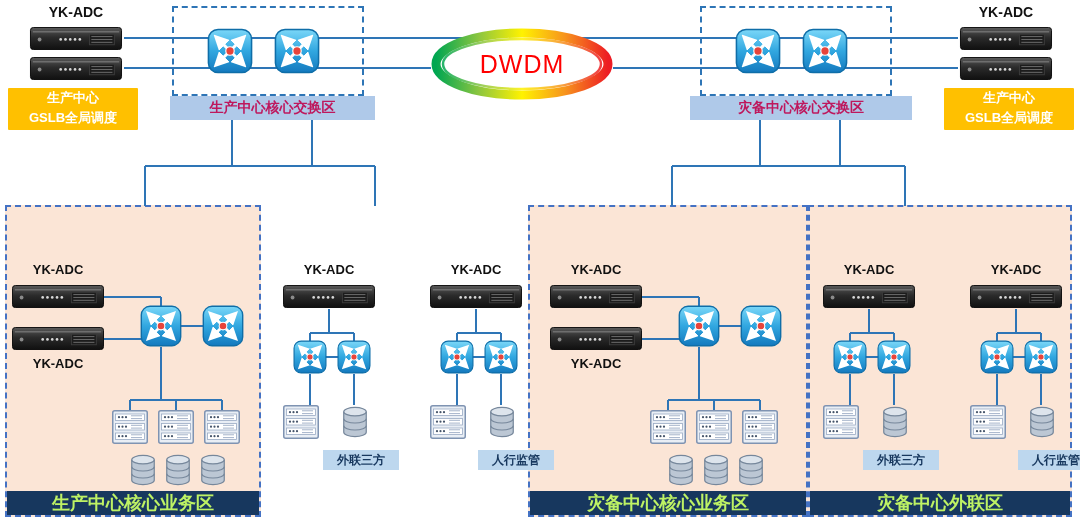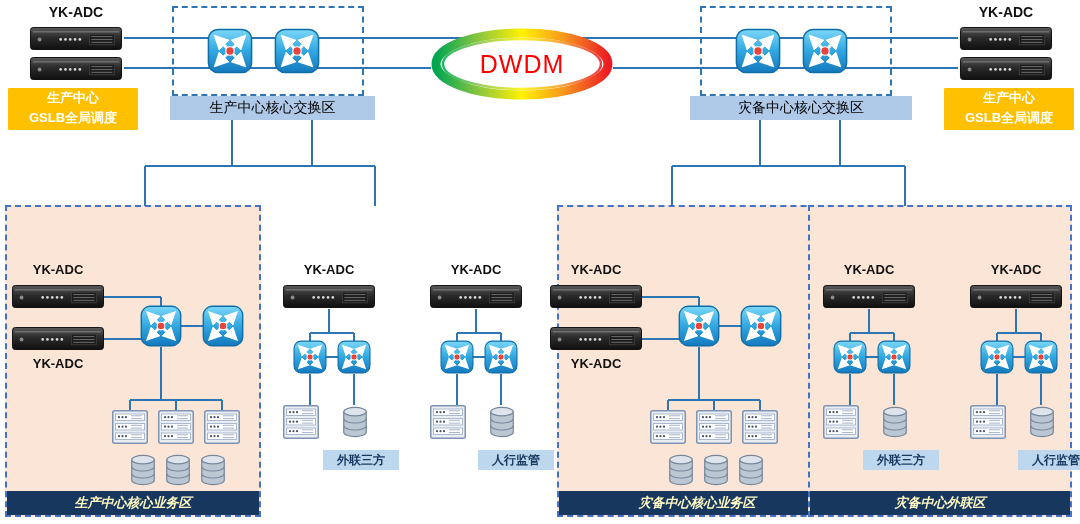--- a/index.html
+++ b/index.html
@@ -9,28 +9,28 @@
     padding-left:40px;
   }
   .abs{position:absolute;}
   .adc-label{font-weight:bold;font-size:13px;color:#111;text-align:center;white-space:nowrap;}
   .adc-label.big{font-size:14px;}
   .gslb{
     background:#FFC000;color:#ffffff;font-weight:bold;font-size:13px;text-align:center;
     display:flex;flex-direction:column;justify-content:flex-start;line-height:1.5;border-radius:1px;
   }
   .zone-label{
-    background:#AFC9E9;color:#000000;font-weight:normal;font-size:14px;
+    background:#AFC9E9;color:#be185d;font-weight:bold;font-size:14px;
     display:flex;align-items:center;justify-content:center;white-space:nowrap;
   }
   .dashed-box{border:2px dashed #2E75B6;background:#ffffff;}
   .panel{background:#FBE5D6;border:2px dashed #4472C4;box-sizing:border-box;}
   .panel-title{
-    position:absolute;left:0;right:0;bottom:0;height:24px;background:#17375E;color:#fef9c3;
-    font-size:13px;font-weight:bold;display:flex;align-items:center;justify-content:center;white-space:nowrap;font-style:italic;
+    position:absolute;left:0;right:0;bottom:0;height:24px;background:#17375E;color:#bef264;
+    font-size:18px;font-weight:bold;display:flex;align-items:center;justify-content:center;white-space:nowrap;
   }
   .tag{
     background:#BDD7EE;color:#17375E;font-weight:bold;font-size:12px;
     display:flex;align-items:center;justify-content:center;white-space:nowrap;margin-left:40px;
   }
   .dwdm-text{
     color:#FF0000;font-weight:normal;font-size:25px;letter-spacing:1px;
     display:flex;align-items:center;justify-content:center;width:100%;height:100%;
   }
   svg.icon{display:block;}
@@ -240,21 +240,21 @@
       <use href="#sym-switch"></use>
     </svg>
   <svg class="abs icon z4" style="left:430px;top:405px" width="36" height="34">
       <use href="#sym-rack"></use>
     </svg>
   <svg class="abs icon z4" style="left:487px;top:404px" width="30" height="36">
       <use href="#sym-cyl"></use>
     </svg>
   <div class="abs tag z4" style="left:438px;top:450px;width:76px;height:20px">人行监管</div>
 
-  <div class="abs panel z2" style="left:557px;top:205px;width:280px;height:312px">
+  <div class="abs panel z2" style="left:528px;top:205px;width:280px;height:312px">
     <div class="panel-title">灾备中心核心业务区</div>
   </div>
   <div class="abs adc-label z2" style="left:550px;top:262px;width:92px">YK-ADC</div>
   <svg class="abs icon z4" style="left:550px;top:285px" width="92" height="23">
       <use href="#sym-server"></use>
     </svg>
   <svg class="abs icon z4" style="left:550px;top:327px" width="92" height="23">
       <use href="#sym-server"></use>
     </svg>
   <div class="abs adc-label z2" style="left:550px;top:356px;width:92px">YK-ADC</div>

